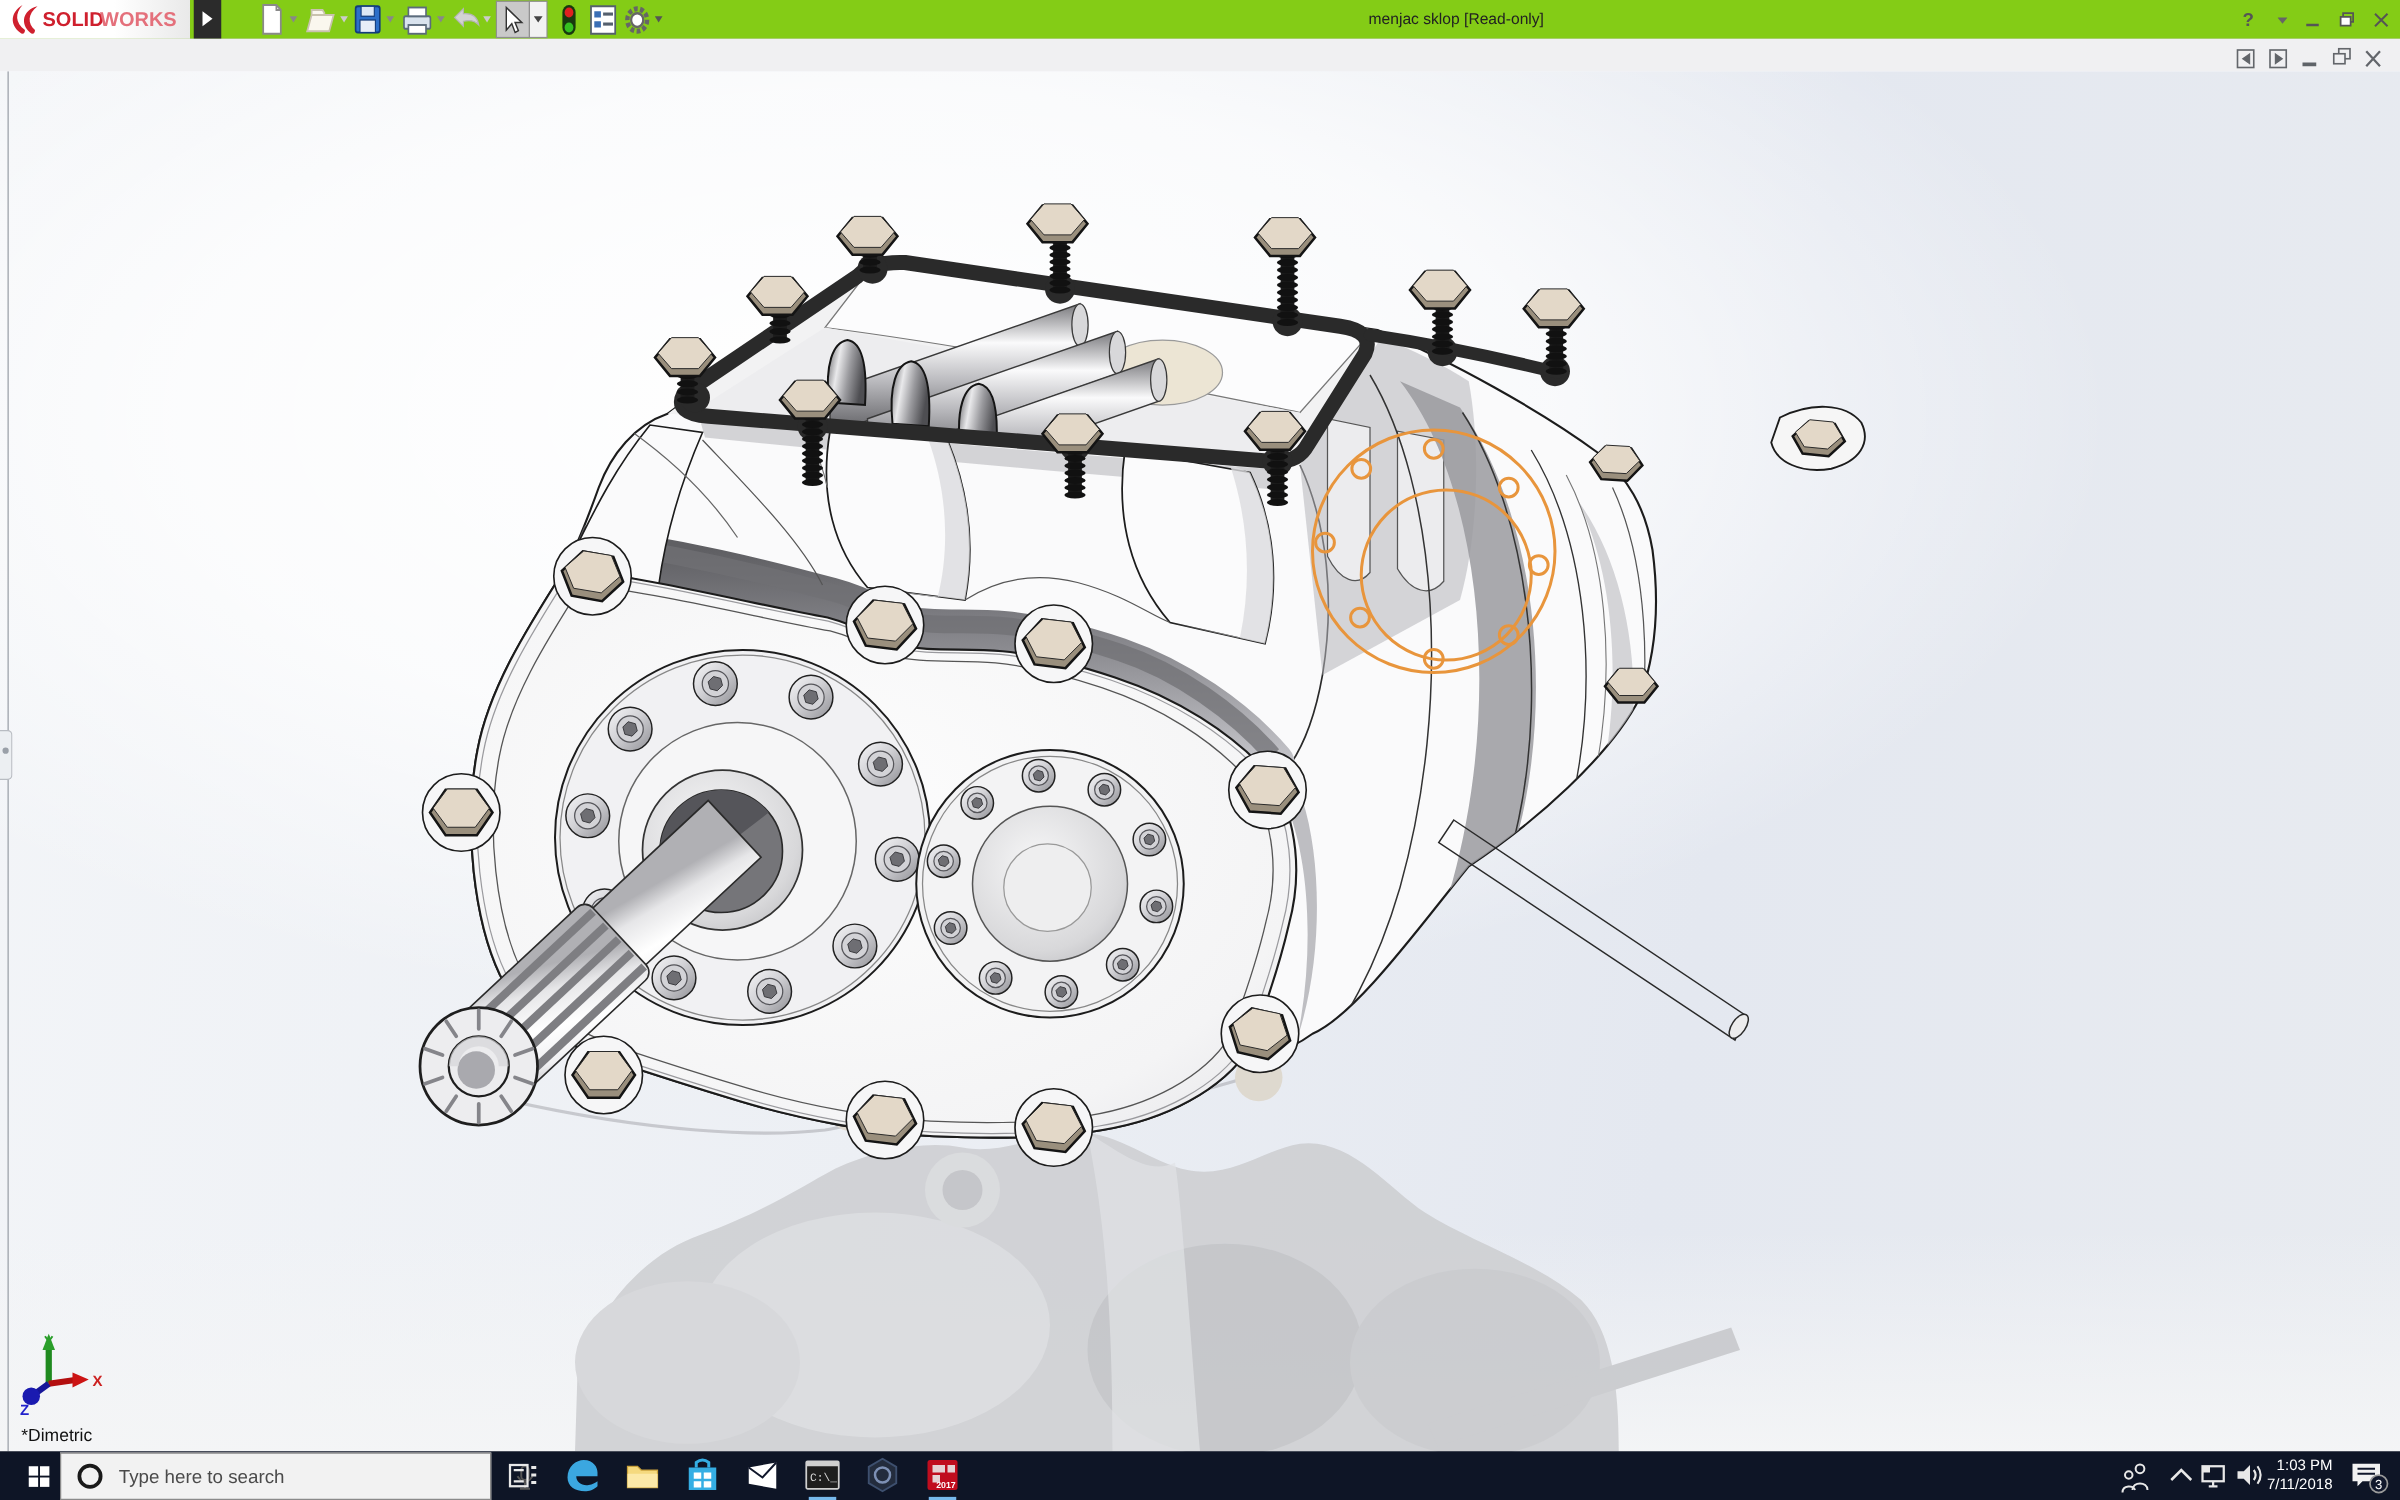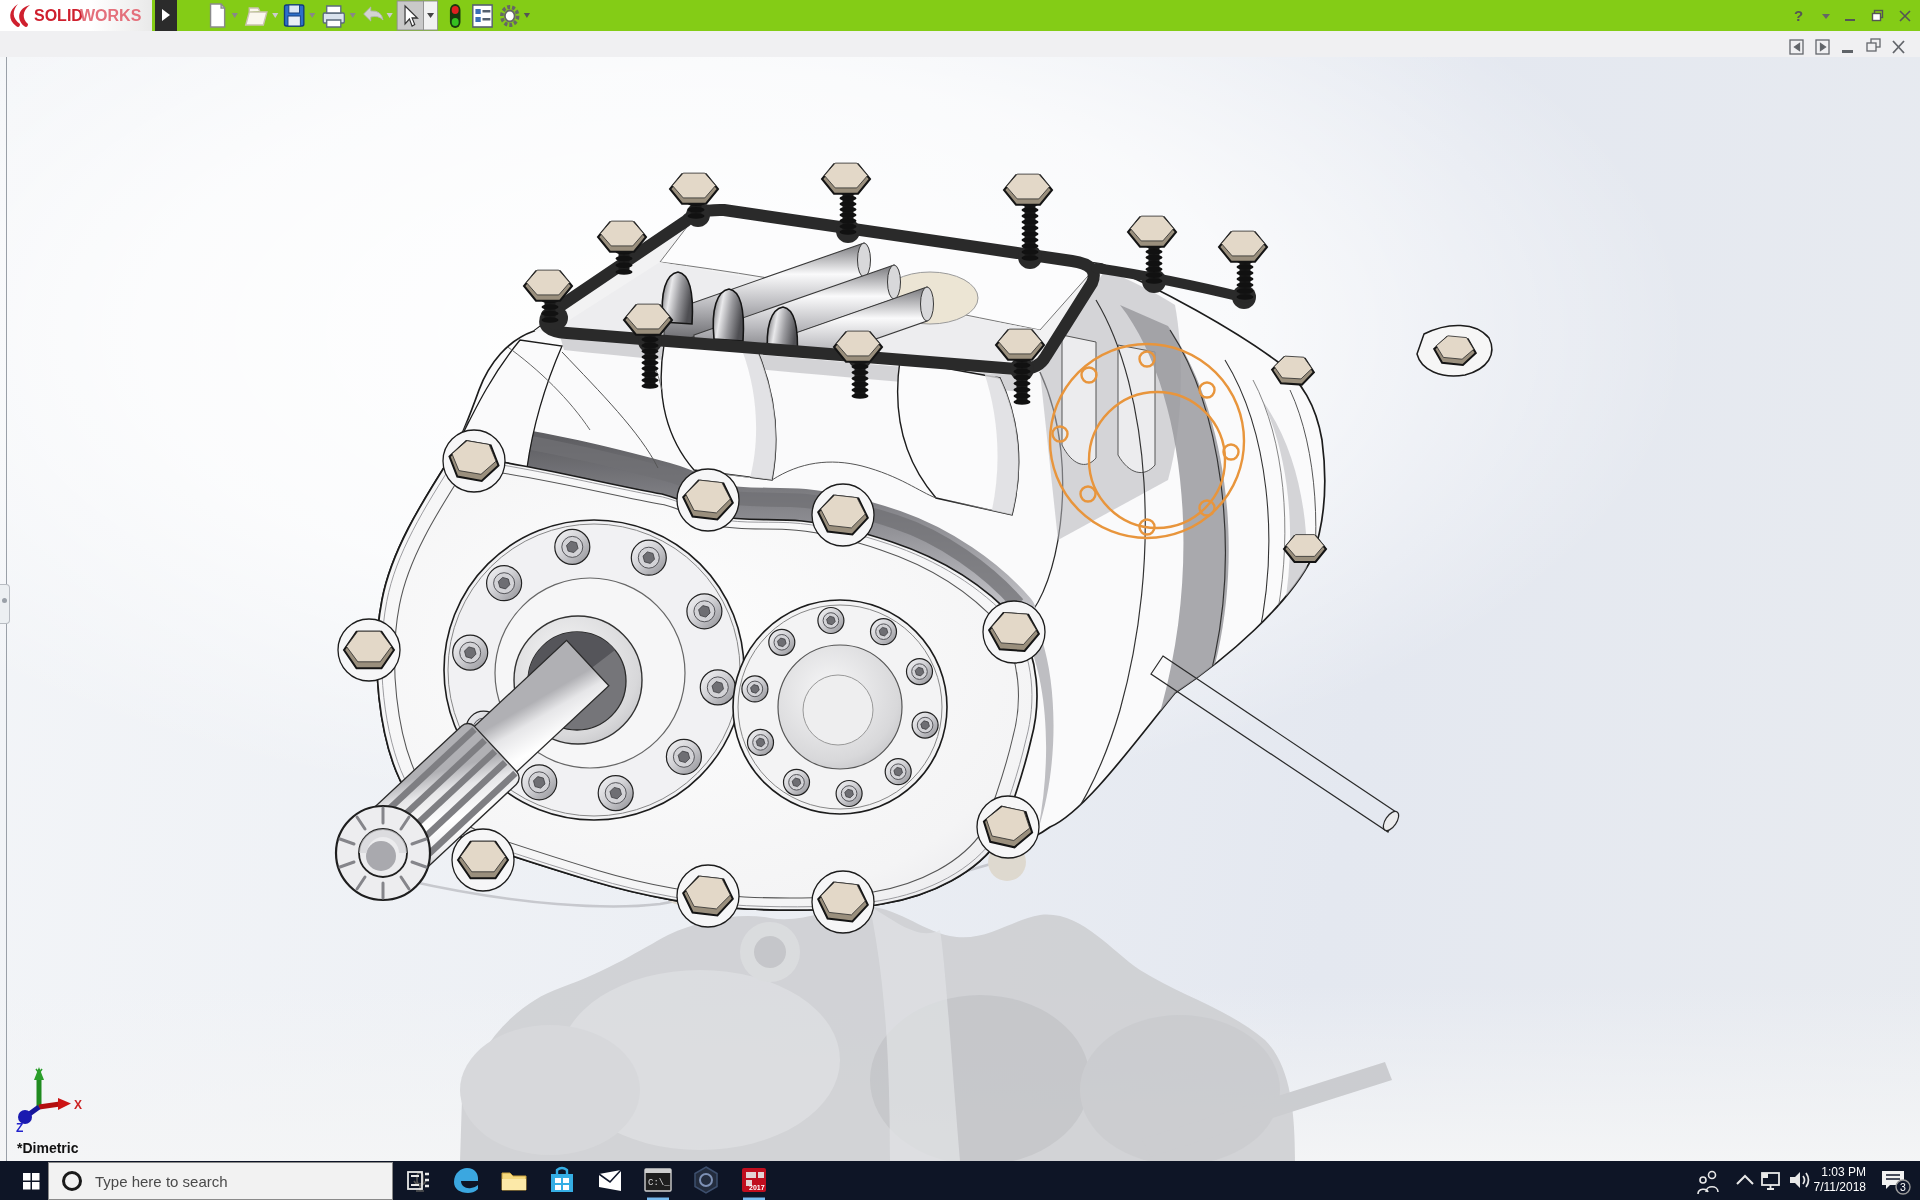--- a/index.html
+++ b/index.html
@@ -10,21 +10,21 @@
   #flyout svg{position:absolute;left:4px;top:7px;}
   #title-text{position:absolute;left:410px;top:0;width:1510px;height:31px;text-align:center;line-height:30px;font-size:12.5px;color:#222;}
   #winbtns{position:absolute;right:8px;top:0;height:31px;display:flex;align-items:center;gap:14px;color:#444;}
   #bar2{position:absolute;left:0;top:31px;width:1920px;height:26px;background:#f0f0f2;}
   #viewport{position:absolute;left:0;top:57px;width:1920px;height:1104px;
     background:
       linear-gradient(0deg, rgba(244,245,246,0.95) 0%, rgba(244,245,246,0) 16%),
       radial-gradient(1000px 480px at 36% 25%, rgba(255,255,255,1) 0%, rgba(255,255,255,0.75) 55%, rgba(255,255,255,0) 100%),
       linear-gradient(100deg, #f3f5f8 0%, #ecEFf4 40%, #e4e8f0 70%, #e8ebf0 100%);}
   #vpline{position:absolute;left:6px;top:57px;width:1px;height:1104px;background:#9aa0a8;}
-  #dimetric{position:absolute;left:17px;top:1140px;font-size:14px;font-weight:bold;color:#111;}
+  #dimetric{position:absolute;left:17px;top:1140px;font-size:14px;font-weight:normal;color:#111;}
   #taskbar{position:absolute;left:0;top:1161px;width:1920px;height:39px;background:#0e1526;}
   .tbicon{position:absolute;top:1161px;height:39px;display:flex;align-items:center;justify-content:center;}
   #searchbox{position:absolute;left:48px;top:1162px;width:345px;height:38px;background:#f2f2f2;border:1px solid #8a8a8a;box-sizing:border-box;display:flex;align-items:center;}
   #searchbox span{color:#4a4a4a;font-size:15px;margin-left:12px;}
   #tray-time{position:absolute;left:1806px;top:1165px;width:60px;text-align:right;color:#fff;font-size:12px;line-height:15px;}
 </style>
 </head>
 <body>
 <div id="viewport"></div>
 <div id="vpline"></div>
@@ -428,20 +428,21 @@
       <path d="M24 26 C16 19 18 8 30 5 C22 11 22 19 28 24 C28 27 26 28 24 26 Z" fill="#cf202e"></path>
       <text x="34" y="21" font-size="16" font-weight="bold" fill="#cf202e">SOLID</text>
       <text x="80" y="21" font-size="16" font-weight="bold" fill="#e4707b">WORKS</text>
     </svg>
   </div>
   <div id="flyout">
     <svg width="14" height="16" viewBox="0 0 14 16">
         <path d="M3 2 L11 8 L3 14 Z" fill="#fff"></path>
       </svg>
   </div>
+  <div id="title-text">menjac sklop [Read-only]</div>
   <div id="winbtns">
     <svg width="15" height="15" viewBox="0 0 15 15">
         <text x="1" y="13" font-size="15" font-weight="bold" fill="#555">?</text>
       </svg>
     <svg width="8" height="8" viewBox="0 0 8 8">
         <path d="M0 2 L8 2 L4 7 Z" fill="#666"></path>
       </svg>
     <svg width="13" height="13" viewBox="0 0 13 13">
         <rect x="1" y="10" width="10" height="2" fill="#555"></rect>
       </svg>

